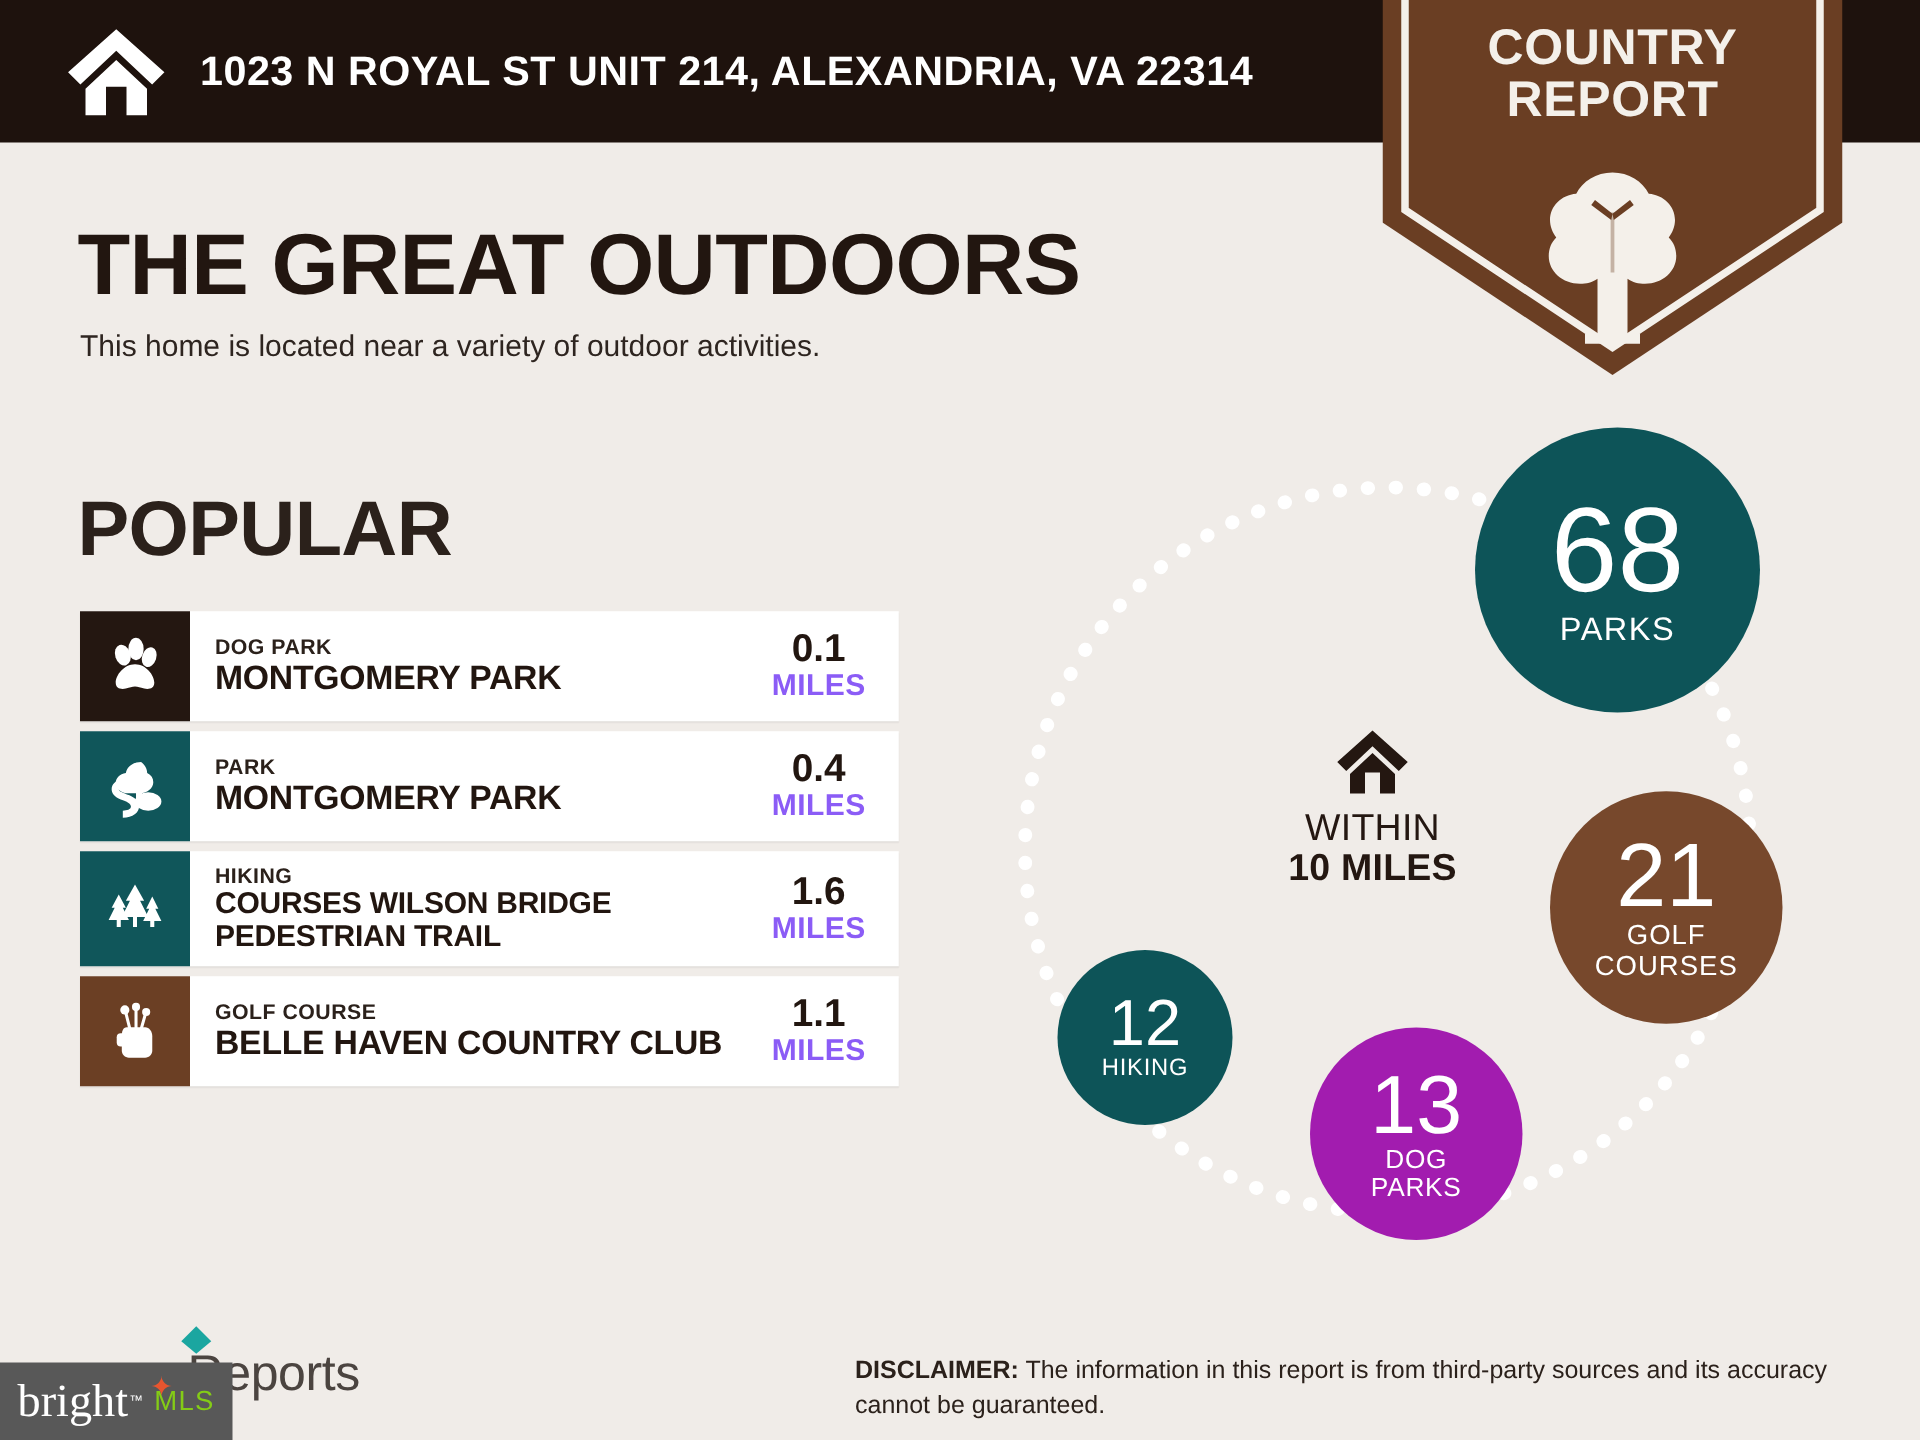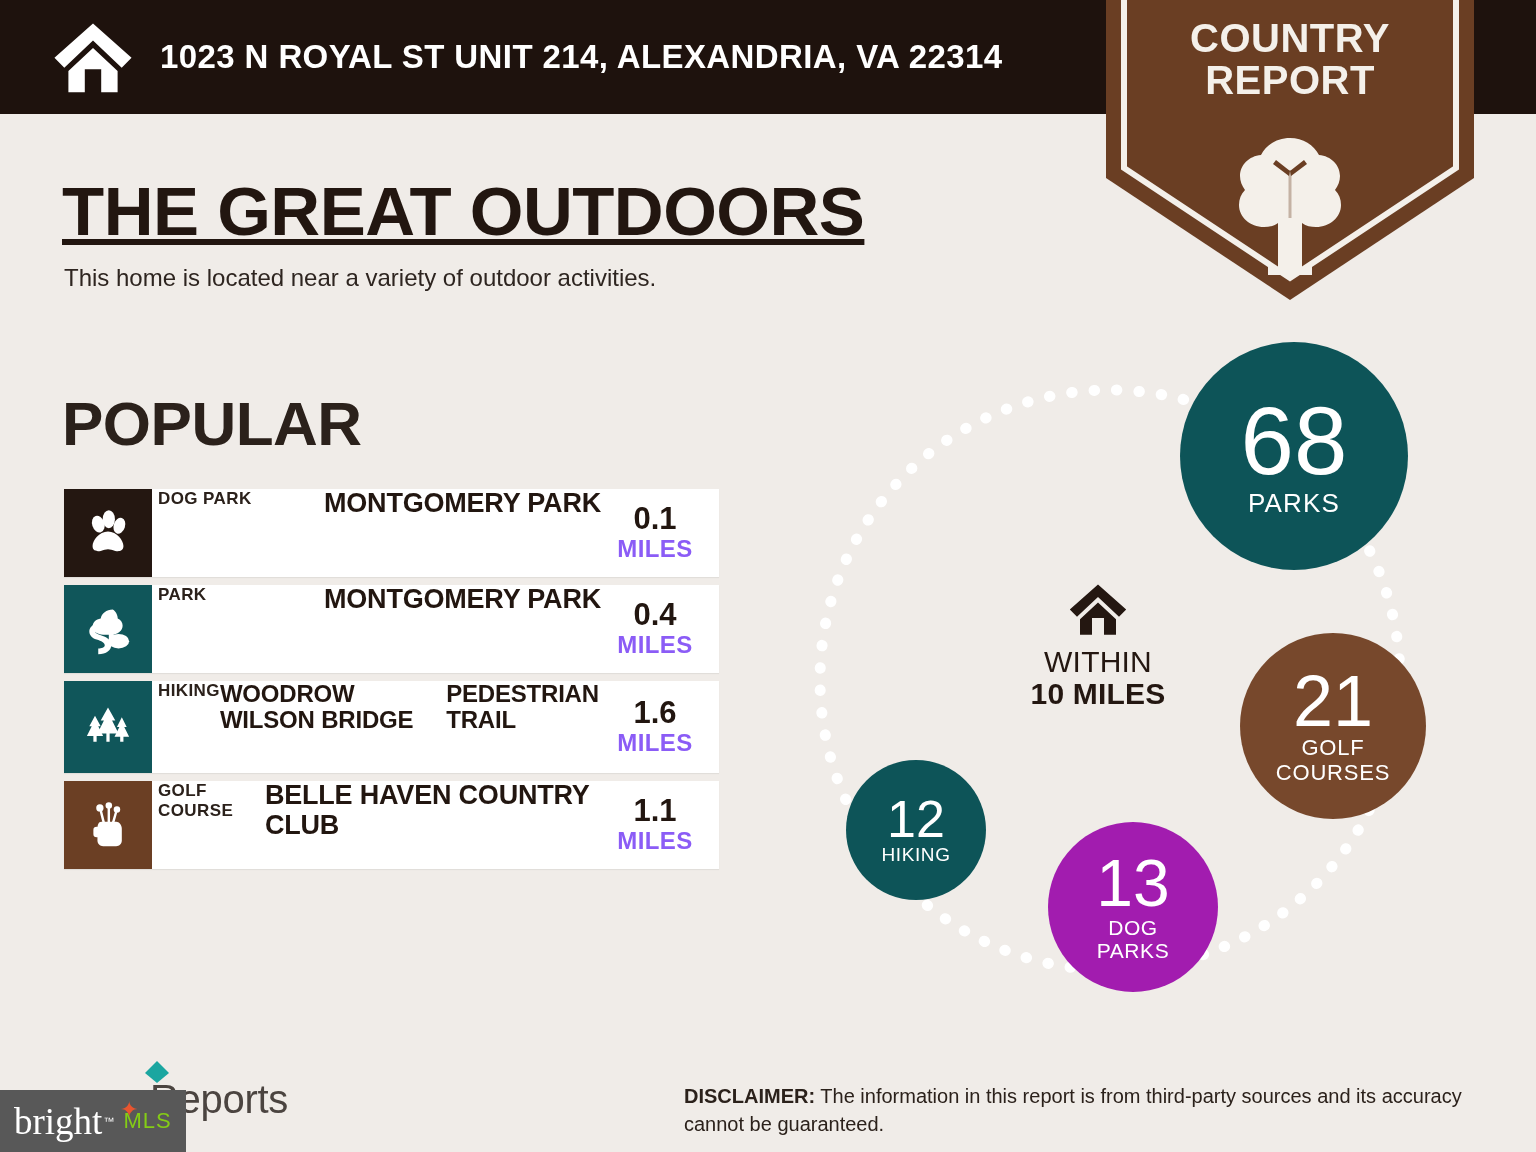--- a/index.html
+++ b/index.html
@@ -39,21 +39,21 @@
     text-align:center; color:#F4F0EA;
     font-size:40px; font-weight:bold; line-height:1.04;
     letter-spacing:.5px;
     pointer-events:none;
   }
 
   
   #page-title{
     position:absolute; left:62px; top:172px;
     font-size:69px; font-weight:bold; letter-spacing:-.5px;
-    color:#221610; white-space:nowrap;text-decoration:underline;
+    color:#221610; white-space:nowrap;
   }
   #page-subtitle{
     position:absolute; left:64px; top:264px;
     font-size:24px; color:#2E2520; white-space:nowrap;
   }
   #popular-title{
     position:absolute; left:62px; top:388px;
     font-size:62px; font-weight:bold; letter-spacing:-.5px;
     color:#2B211B;
   }
@@ -69,22 +69,22 @@
     height:88px;
     box-shadow:0 1px 1px rgba(0,0,0,.06);
   }
   .poi-row.tall{ height:92px; }
   .poi-icon{
     width:88px; min-width:88px;
     display:flex; align-items:center; justify-content:center;
   }
   .poi-icon svg{ width:52px; height:52px; display:block; }
   .poi-body{
-    flex:1; display:flex; flex-direction:row; justify-content:space-between;
-    padding-left:6px;
+    flex:1; display:flex; flex-direction:column; justify-content:center;
+    padding-left:20px;
   }
   .poi-cat{
     font-size:17px; font-weight:bold; letter-spacing:.4px;
     color:#2B211B; line-height:1.15;
   }
   .poi-name{
     font-size:27px; font-weight:bold; letter-spacing:-.2px;
     color:#221610; line-height:1.1;
   }
   .poi-dist{
@@ -239,21 +239,21 @@
   <div class="poi-row tall">
     <div class="poi-icon" style="background:#10565A">
       <svg viewBox="0 0 64 64">
         <path d="M32 8 L41 24 L37 24 L45 40 L34 40 L34 50 L30 50 L30 40 L19 40 L27 24 L23 24 Z" fill="#fff"></path>
         <path d="M16 18 L23 31 L20 31 L26 43 L18 43 L18 50 L14 50 L14 43 L6 43 L12 31 L9 31 Z" fill="#fff"></path>
         <path d="M49 20 L55 32 L52 32 L58 44 L51 44 L51 50 L47 50 L47 44 L40 44 L46 32 L43 32 Z" fill="#fff"></path>
       </svg>
     </div>
     <div class="poi-body">
       <div class="poi-cat">HIKING</div>
-      <div class="poi-name" style="font-size:24px">WOODROW WILSON BRIDGE</div>
+      <div class="poi-name" style="font-size:24px">COURSES WILSON BRIDGE</div>
       <div class="poi-name" style="font-size:24px">PEDESTRIAN TRAIL</div>
     </div>
     <div class="poi-dist">
       <div class="poi-num">1.6</div>
       <div class="poi-unit">MILES</div>
     </div>
   </div>
 
   <div class="poi-row">
     <div class="poi-icon" style="background:#6B3F24">

